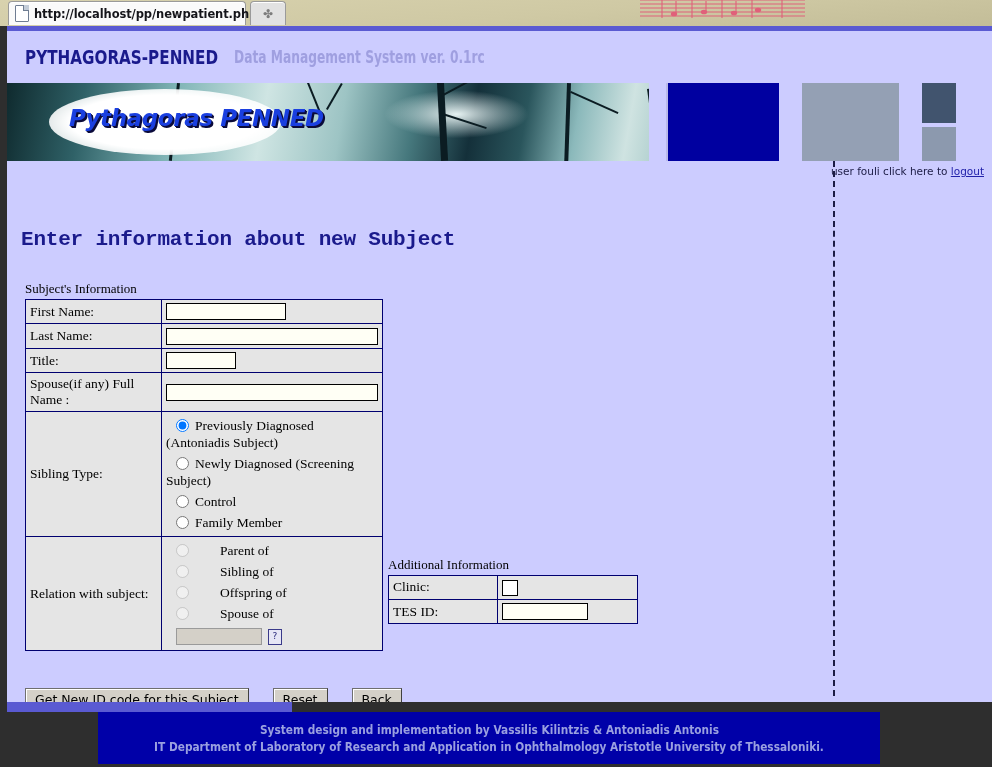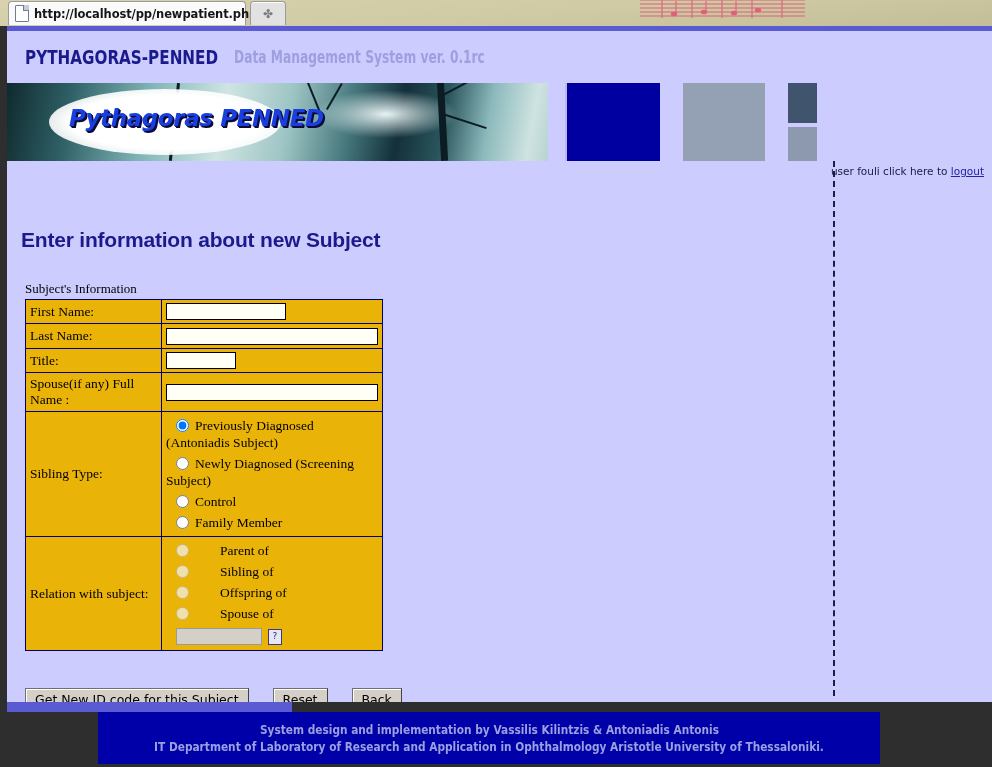--- a/index.html
+++ b/index.html
@@ -138,21 +138,21 @@
     transform: scaleX(0.72);
     transform-origin: left center;
     white-space: nowrap;
     margin-left: -32px;
   }
 
   
   #banner {
     position: absolute;
     left: 0; top: 57px;
-    width: 810px; height: 78px;
+    width: 949px; height: 78px;
     display: flex;
     gap: 17px;
   }
   #banner-photo {
     width: 708px; height: 78px;
     position: relative;
     overflow: hidden;
     background:
       radial-gradient(ellipse 120px 40px at 70% 40%, #e6f2f2 0%, rgba(230,242,242,0) 60%),
       linear-gradient(100deg, #0f2a2e 0%, #2f6167 12%, #7fb4b6 26%, #cfe5e3 40%,
@@ -237,38 +237,38 @@
     white-space: nowrap;
   }
   #logout-link {
     color: #2222aa;
     margin-top: 20px;
   }
 
   #page-title {
     position: absolute;
     left: 14px; top: 53px;
-    font-family: Liberation Sans, sans-serif;
+    font-family: Liberation Mono, monospace;
     font-weight: bold;
     font-size: 21px;
     color: #1a1a8c;
     letter-spacing: -0.2px;
   }
 
   
   .caption {
     font-family: "Liberation Serif", serif;
     font-size: 13px;
     color: #000000;
     text-align: left;
     padding-bottom: 2px;
   }
   table.grid {
     border-collapse: collapse;
-    background: #eab308;
+    background: #e5e5e5;
   }
   table.grid td {
     border: 1px solid #000070;
     font-family: "Liberation Serif", serif;
     font-size: 13.5px;
     color: #000000;
     padding: 3px 4px;
     vertical-align: middle;
   }
 
@@ -543,20 +543,39 @@
             <div id="relation-extra">
               <input class="txt w86" type="text" disabled="" value="" style="">
               <span class="broken-img">?</span>
             </div>
           </td>
         </tr>
       </tbody>
         </table>
     </div>
 
+    <div id="addinfo-table-wrap">
+      <div class="caption">Additional Information</div>
+      <table class="grid" id="addinfo-table">
+        <tbody>
+            <tr>
+          <td class="label">Clinic:</td>
+          <td>
+            <span class="empty-box"></span>
+          </td>
+        </tr>
+        <tr>
+          <td class="label">TES ID:</td>
+          <td>
+            <input class="txt w86" type="text" value="" style="">
+          </td>
+        </tr>
+      </tbody>
+        </table>
+    </div>
 
     <div id="buttons">
       <button class="win">Get New ID code for this Subject</button>
       <button class="win">Reset</button>
       <button class="win">Back</button>
     </div>
 
   </div>
 </div>
 

